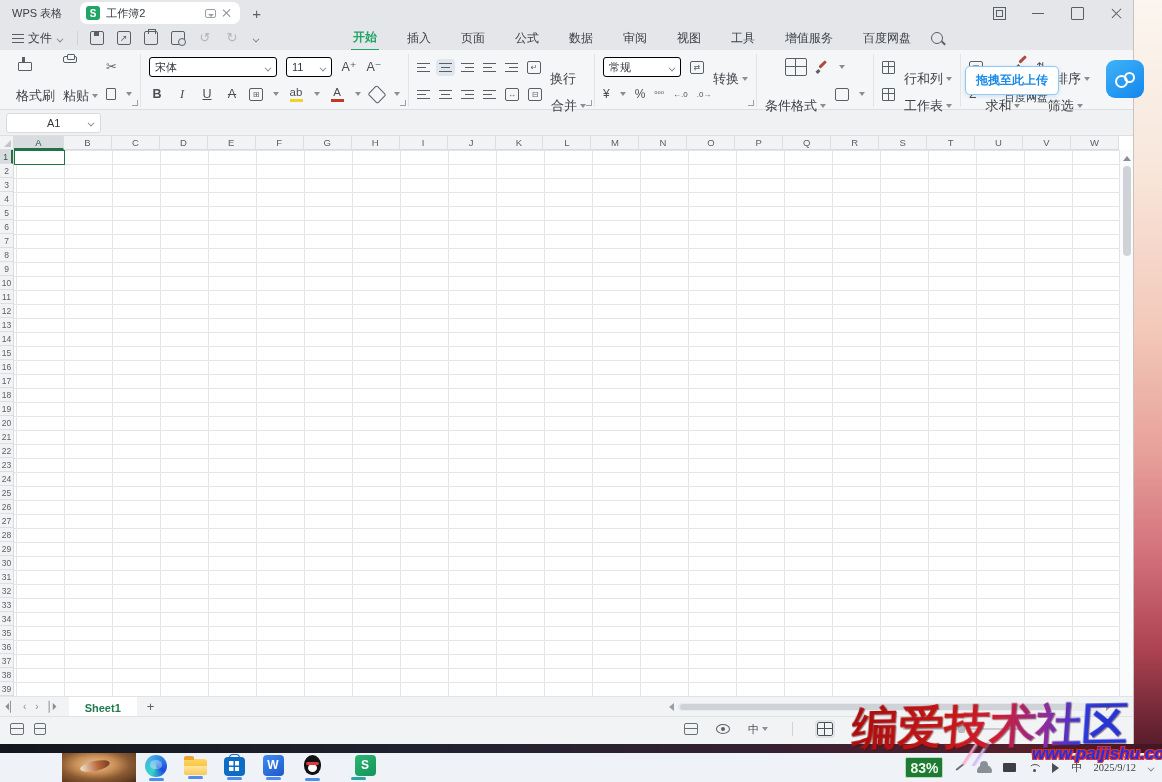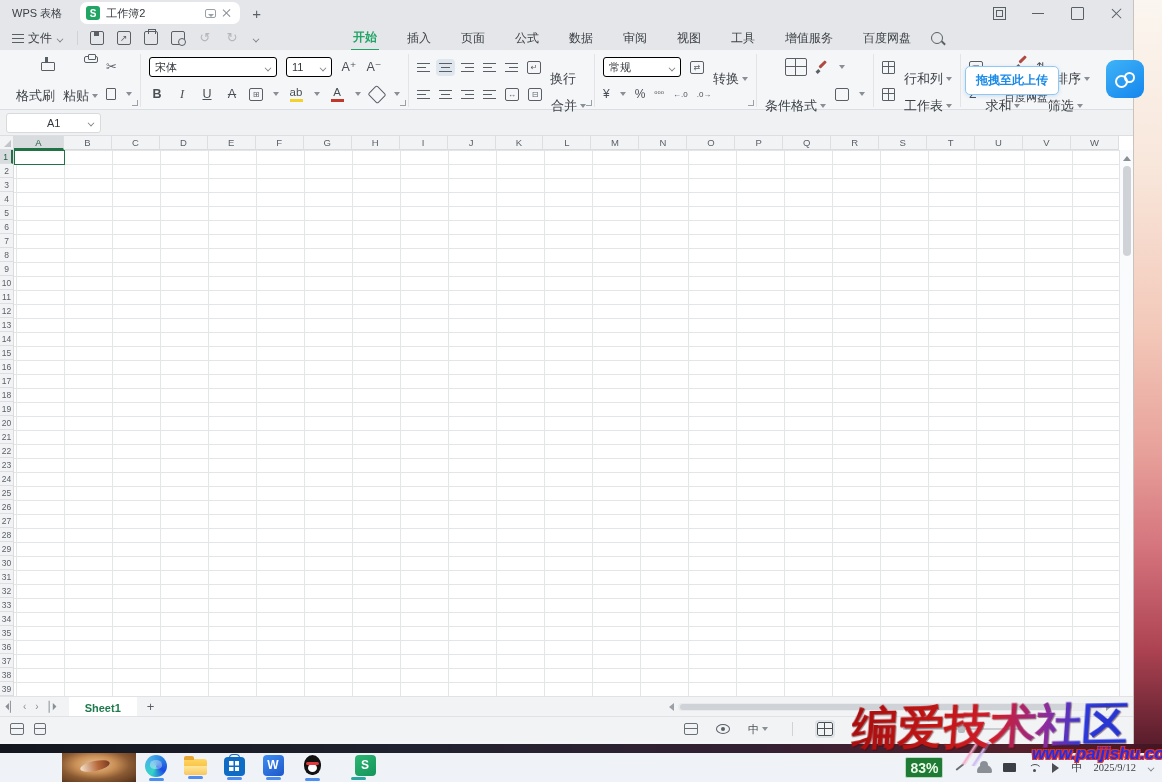--- a/index.html
+++ b/index.html
@@ -59,21 +59,21 @@
   .menu-tabs { display:flex; align-items:center; gap:26px; margin-left:86px; }
   .mtab { font-size:12px; color:#3d4146; padding:3px 2px; cursor:default; white-space:nowrap; }
   .mtab.active { color:#21a565; font-weight:bold; border-bottom:2px solid #21a565; }
   .search-ic { width:12px; height:12px; border:1.4px solid #5a5f66; border-radius:50%; position:relative; margin-left:18px; }
   .search-ic::after { content:""; position:absolute; left:9px; top:9px; width:5px; height:1.5px; background:#5a5f66; transform:rotate(45deg); }
 
   
   .ribbon { height:60px; background:#f5f6f8; border-bottom:1px solid #dadde1; display:flex; align-items:stretch; padding:4px 4px 2px 8px; position:relative; }
   .grp { display:flex; align-items:stretch; gap:8px; padding:0 8px; position:relative; }
   .grp + .grp { border-left:1px solid #e2e4e8; }
-  .gcol { display:flex; flex-direction:column; align-items:flex-end; justify-content:space-between; padding:2px 0; }
+  .gcol { display:flex; flex-direction:column; align-items:flex-start; justify-content:space-between; padding:2px 0; }
   .glbl { font-size:13px; color:#3d4146; white-space:nowrap; display:flex; align-items:center; gap:2px;margin-top:24px; }
   .rrow { display:flex; flex-direction:column; justify-content:space-between; padding:2px 0; }
   .rline { display:flex; align-items:center; gap:9px; height:22px; }
   .expander { position:absolute; right:2px; bottom:1px; width:7px; height:7px; }
   .expander::after { content:""; position:absolute; right:0; bottom:0; width:5px; height:5px; border-right:1.2px solid #9aa0a6; border-bottom:1.2px solid #9aa0a6; }
 
   .i-brush { width:16px; height:16px; position:relative; }
   .i-brush::before { content:""; position:absolute; left:2px; top:6px; width:12px; height:7px; border:1.3px solid #5a5f66; border-radius:1px; }
   .i-brush::after { content:""; position:absolute; left:6px; top:1px; width:3px; height:5px; background:#5a5f66; }
   .i-clip { width:14px; height:16px; border:1.3px solid #5a5f66; border-radius:2px; position:relative; }

